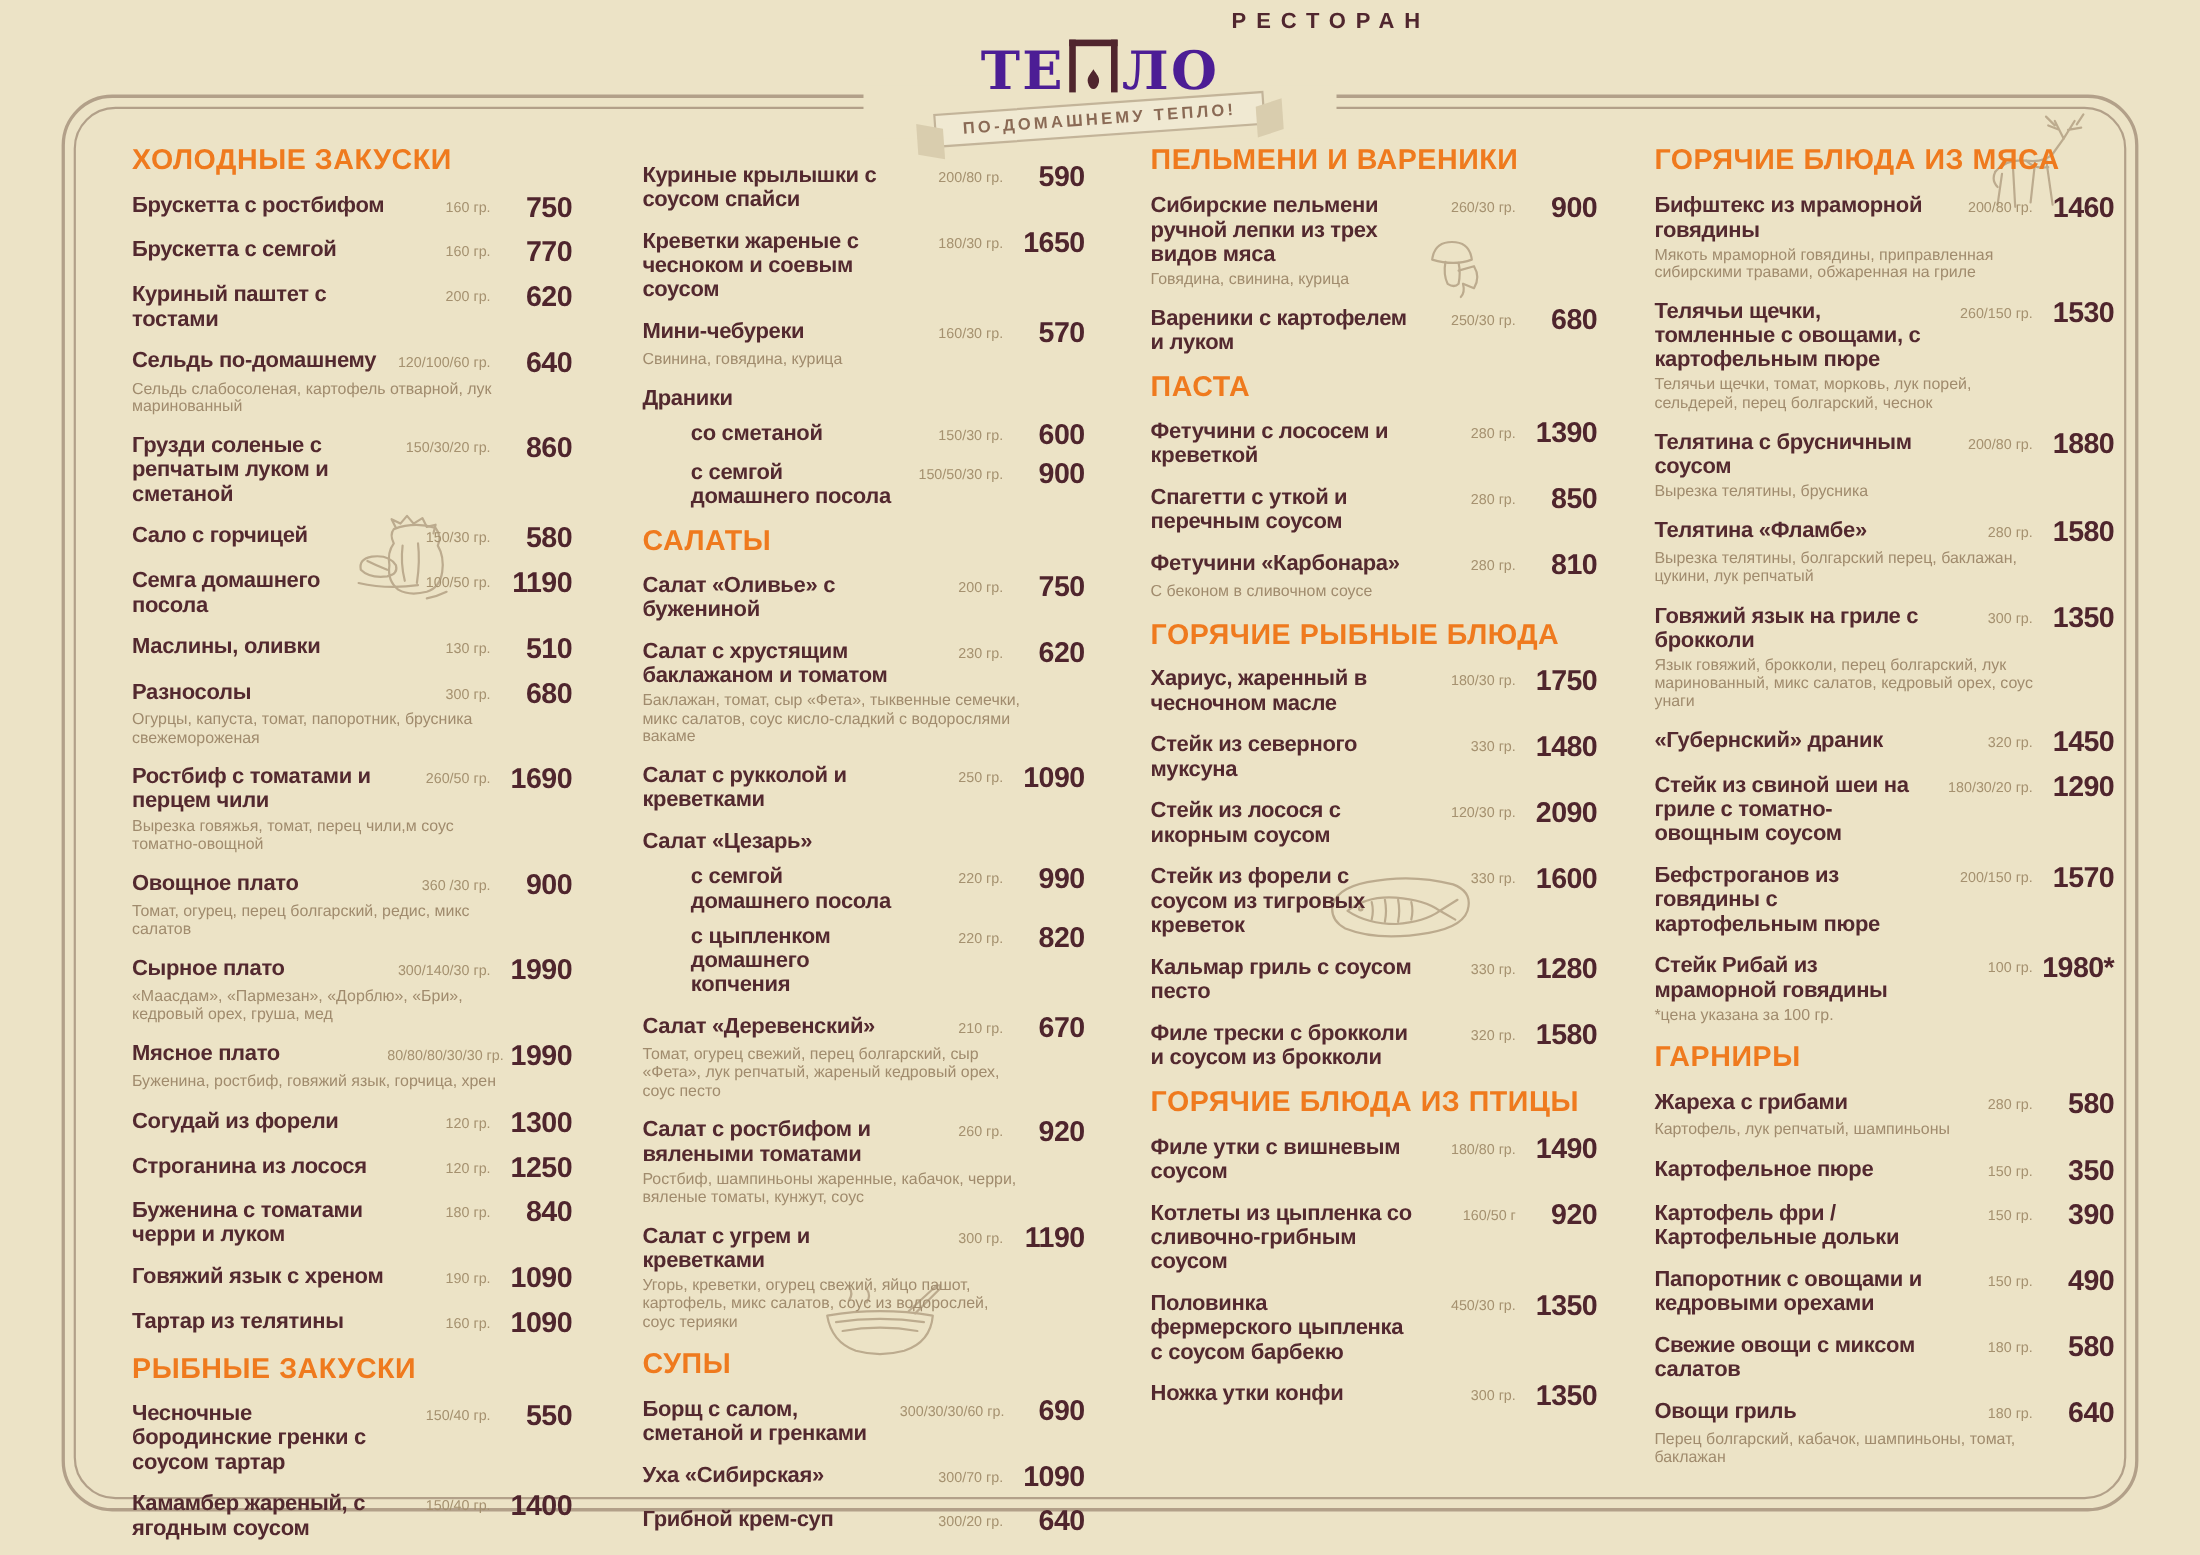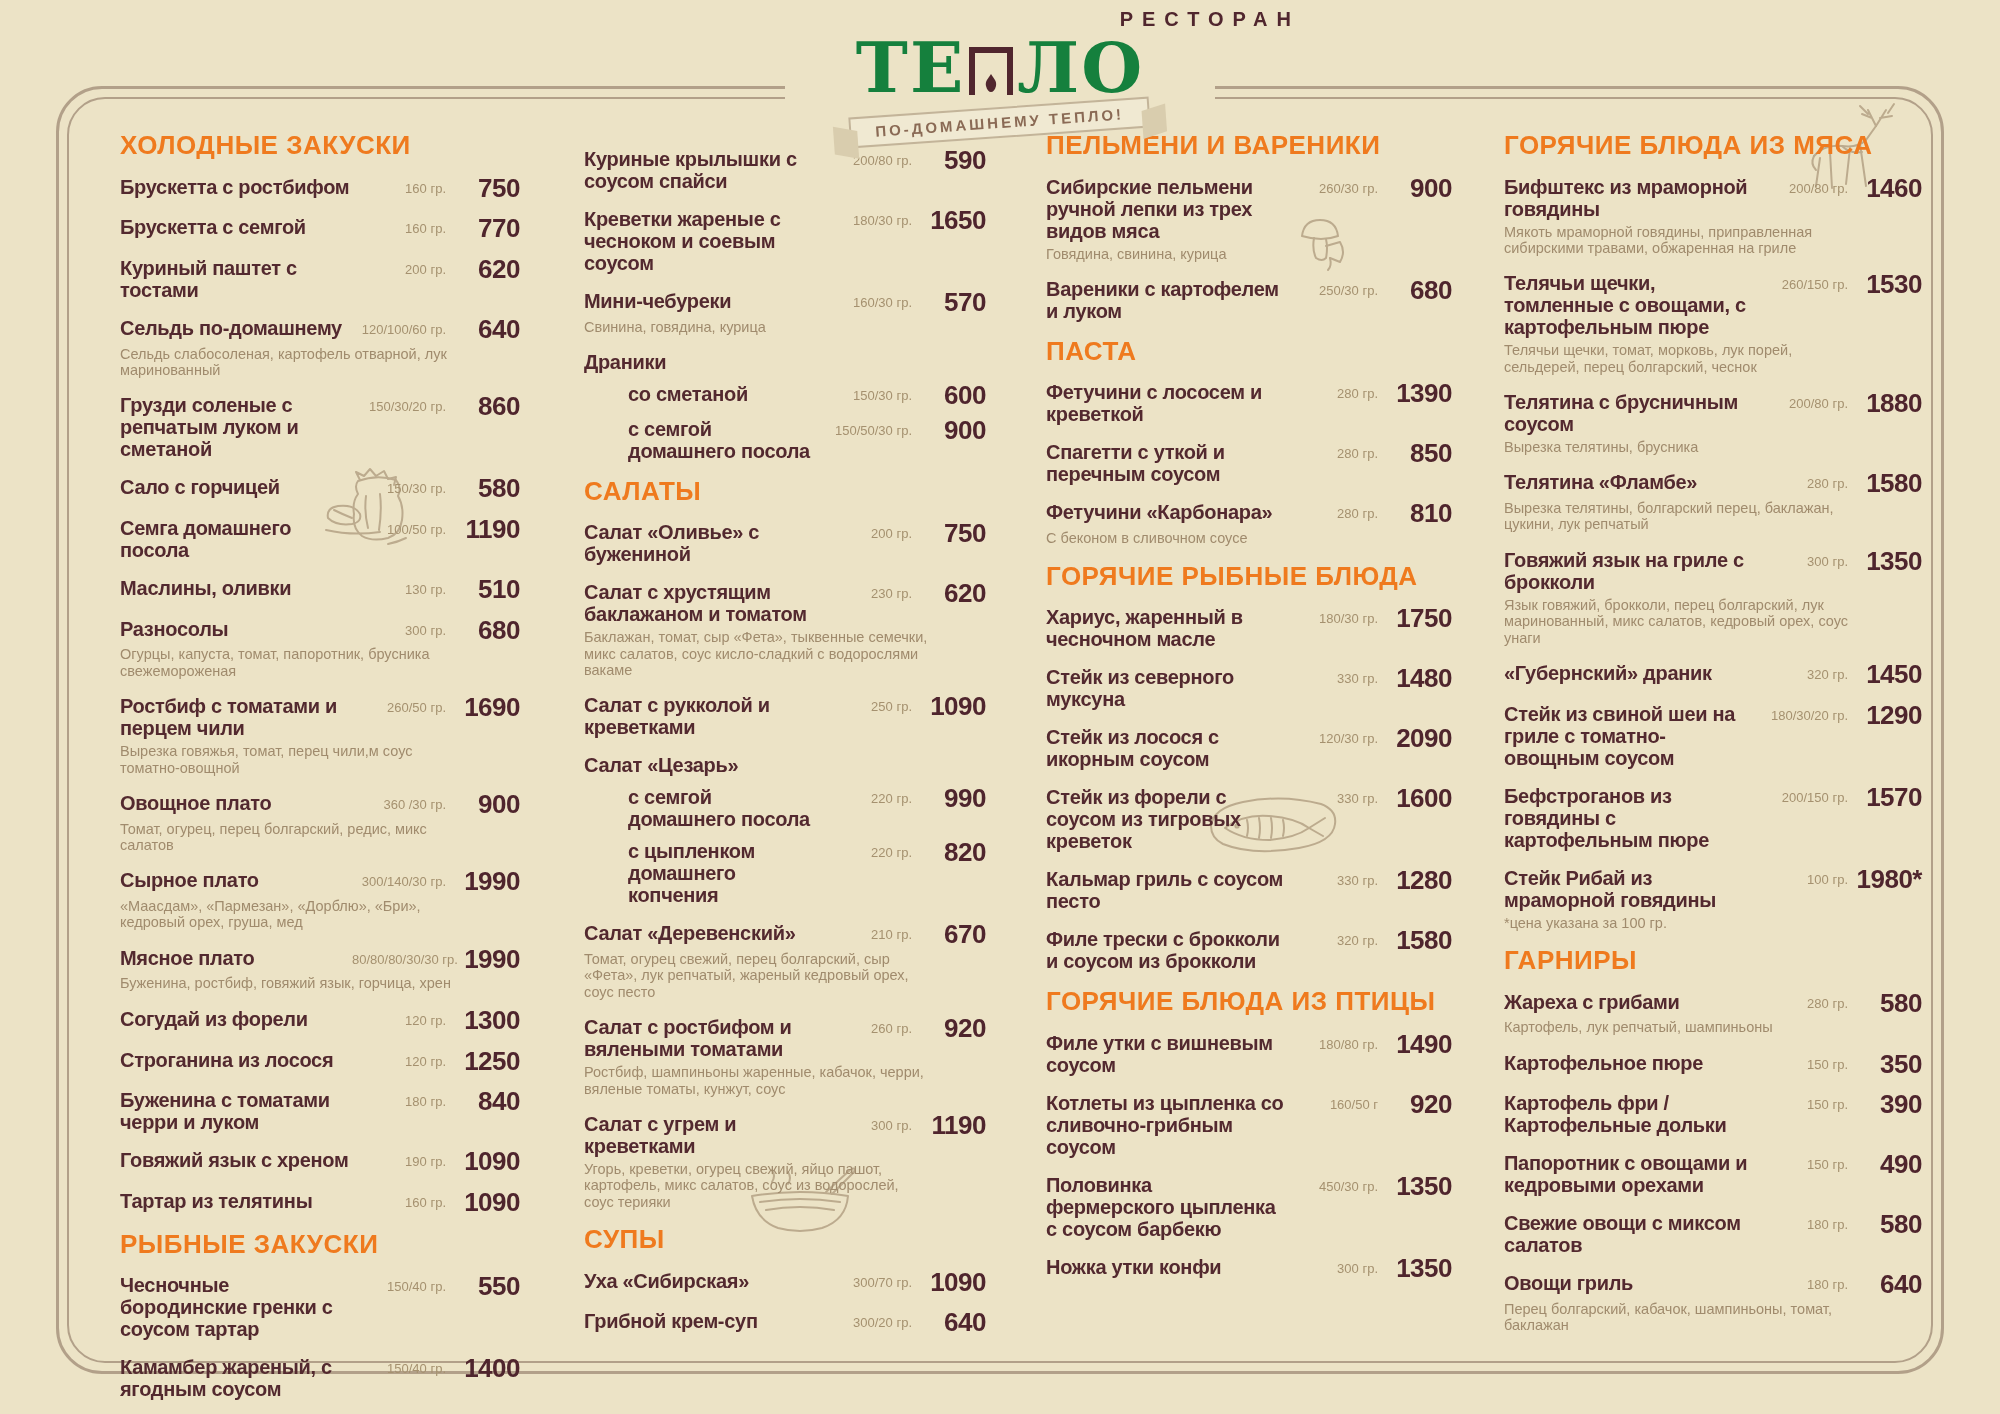--- a/index.html
+++ b/index.html
@@ -15,21 +15,21 @@
   .frame-inner{position:absolute;left:67px;right:67px;top:97px;bottom:51px;
     border:2px solid #b2a089;border-radius:38px;}
   .logo-mask{position:absolute;top:78px;left:50%;transform:translateX(-50%);
     width:430px;height:48px;background:#ece3c6;z-index:4;}
   
   .logo{position:absolute;top:8px;left:50%;transform:translateX(-50%);
     width:520px;text-align:center;z-index:5;}
   .logo-small{font-size:20px;font-weight:700;letter-spacing:9px;color:#50262e;
     margin-left:84px;text-align:right;display:block;width:max-content;margin-left:auto;transform:translateX(40px);}
   .logo-name{font-family:"DejaVu Serif","Liberation Serif",serif;font-weight:700;
-    font-size:70px;line-height:1;letter-spacing:2px;color:#15803d;margin-top:2px;}
+    font-size:48px;line-height:1;letter-spacing:2px;color:#4c1d95;margin-top:2px;}
   .logo-p{display:inline-block;width:32px;height:42px;border:6px solid #50262e;
     border-bottom:none;position:relative;top:3px;margin:0 4px;}
   .logo-p svg{position:absolute;left:50%;bottom:0;transform:translateX(-50%);}
   .ribbon{position:relative;display:inline-block;margin-top:4px;
     background:#f0e9d2;border:2px solid #c3b499;padding:5px 24px;
     font-size:15px;font-weight:700;letter-spacing:3px;color:#8a6a55;
     transform:rotate(-4deg);}
   .ribbon:before,.ribbon:after{content:"";position:absolute;top:9px;width:24px;height:28px;
     background:#d9cdae;z-index:-1;}
   .ribbon:before{left:-18px;transform:skewY(14deg);}
@@ -361,20 +361,27 @@
       <div class="row">
         <div class="dname">Салат с угрем и креветками</div>
         <div class="dweight">300 гр.</div>
         <div class="dprice">1190</div>
       </div>
       <div class="ddesc">Угорь, креветки, огурец свежий, яйцо пашот, картофель, микс салатов, соус из водорослей, соус терияки</div>
     </div>
     <div class="sec-title">СУПЫ</div>
     <div class="item">
       <div class="row">
+        <div class="dname">Борщ с салом, сметаной и гренками</div>
+        <div class="dweight">300/30/30/60 гр.</div>
+        <div class="dprice">690</div>
+      </div>
+    </div>
+    <div class="item">
+      <div class="row">
         <div class="dname">Уха «Сибирская»</div>
         <div class="dweight">300/70 гр.</div>
         <div class="dprice">1090</div>
       </div>
     </div>
     <div class="item">
       <div class="row">
         <div class="dname">Грибной крем-суп</div>
         <div class="dweight">300/20 гр.</div>
         <div class="dprice">640</div>

